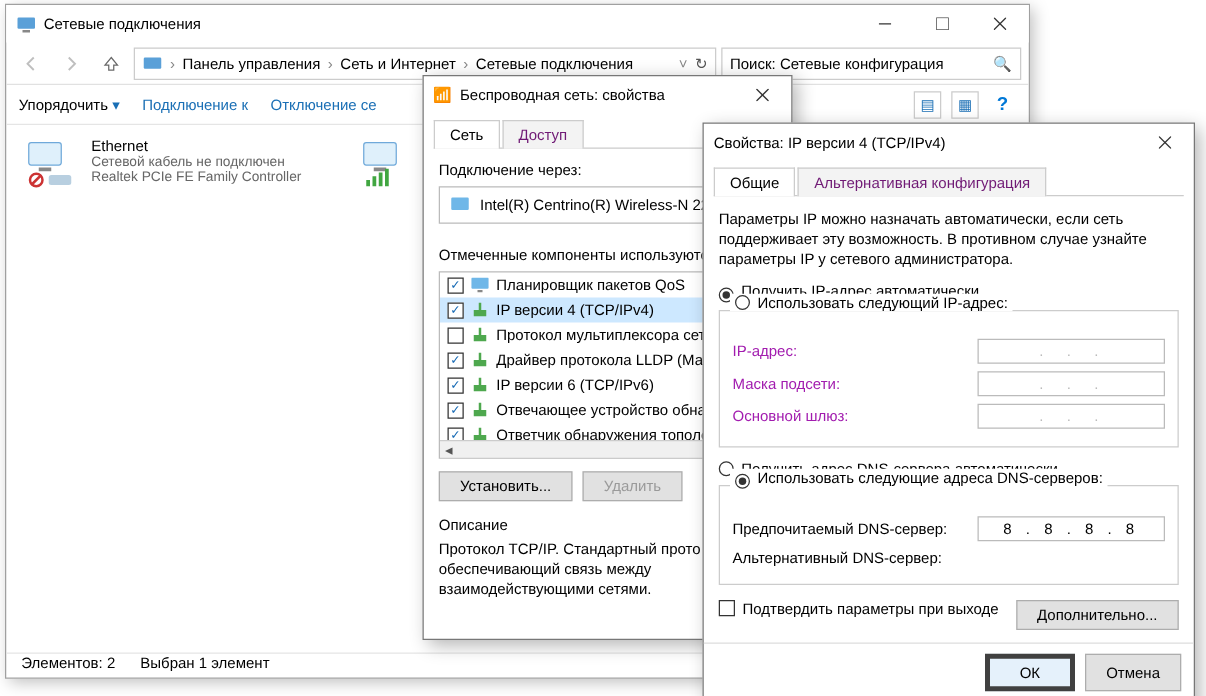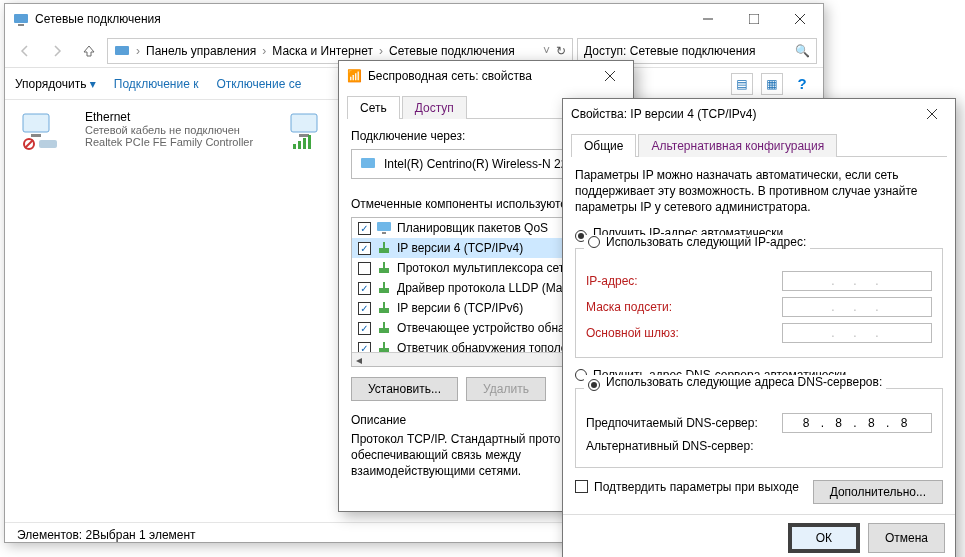--- a/index.html
+++ b/index.html
@@ -13,25 +13,25 @@
 .navarrow{width:28px;height:28px;display:flex;align-items:center;justify-content:center;color:#bfbfbf;border-radius:2px}
 .breadcrumb{flex:1;display:flex;align-items:center;height:26px;border:1px solid #ccc;background:#fff;padding:0 6px;gap:6px}
 .bc-seg{color:#000}
 .bc-sep{color:#888}
 .search{width:240px;height:26px;border:1px solid #ccc;display:flex;align-items:center;padding:0 6px;color:#777}
 .toolbar{display:flex;align-items:center;height:32px;border-bottom:1px solid #e5e5e5;padding:0 10px;gap:18px}
 .tb-link{color:#1a6fb5}
 .tb-right{margin-left:auto;display:flex;gap:8px;align-items:center}
 .tb-icon{width:22px;height:22px;border:1px solid #ccc;display:flex;align-items:center;justify-content:center;color:#1a6fb5}
 .content{position:relative;padding:10px 14px}
-.netitem{display:flex;gap:24px;width:250px}
+.netitem{display:flex;gap:12px;width:250px}
 .neticon{width:42px;height:42px;position:relative;color:#6fa9da}
 .ni-title{font-size:12px;color:#000}
 .ni-sub{font-size:11px;color:#666}
-.statusbar{position:absolute;bottom:0;left:0;right:0;height:20px;border-top:1px solid #e5e5e5;display:flex;align-items:flex-end;padding:0 12px;color:#1a6fb5;font-size:12px}
+.statusbar{position:absolute;bottom:0;left:0;right:0;height:20px;border-top:1px solid #e5e5e5;display:flex;align-items:flex-start;padding:0 12px;gap:20px;color:#1a6fb5;font-size:12px}
 .dlg{background:#fff;border:1px solid #777;box-shadow:4px 4px 14px rgba(0,0,0,.3);position:absolute}
 .dlg-title{display:flex;align-items:center;height:30px;padding:0 8px}
 .dlg-title .t{flex:1;font-size:12px}
 .closex{width:30px;height:22px;display:flex;align-items:center;justify-content:center;color:#333}
 .tabs{display:flex;margin:4px 8px 0 8px;border-bottom:1px solid #ccc}
 .tab{padding:4px 12px;border:1px solid #ccc;border-bottom:none;background:#fff;margin-right:2px;position:relative;top:1px}
 .tab.active{background:#fff}
 .tab.inactive{background:#f3f3f3;color:#701a75}
 .dlg-body{padding:10px 12px}
 .label{margin-bottom:6px}
@@ -41,21 +41,21 @@
 .comprow.sel{background:#cde8ff}
 .chk{width:13px;height:13px;border:1px solid #333;background:#fff;display:inline-flex;align-items:center;justify-content:center;font-size:10px;color:#1267b3}
 .chk.on::after{content:"✓"}
 .grn{color:#3c8d3c}
 .btnrow{display:flex;gap:8px;margin-top:10px}
 .btn{border:1px solid #adadad;background:#e1e1e1;padding:4px 16px;min-width:80px;text-align:center}
 .btn:disabled,.btn.dis{color:#9a9a9a}
 .radio{width:12px;height:12px;border:1px solid #333;border-radius:50%;display:inline-flex;align-items:center;justify-content:center;margin-right:6px;vertical-align:-2px}
 .radio.on::after{content:"";width:6px;height:6px;background:#333;border-radius:50%}
 .iprow{display:flex;align-items:center;margin:6px 0}
-.iprow .lbl{flex:1;color:#b91c1c}
+.iprow .lbl{flex:1;color:#a21caf}
 .iprow.enabled .lbl{color:#000}
 .ipinput{width:150px;border:1px solid #bbb;height:20px;display:flex;align-items:center;justify-content:center;letter-spacing:4px;color:#000;background:#fff}
 .ipinput.dis{background:#fff;color:#bbb}
 .group{border:1px solid #ccc;padding:8px 10px;margin-top:6px}
 .group-title{position:relative;top:-16px;background:#fff;display:inline-block;padding:0 4px;margin-left:-2px}
 .okrow{display:flex;justify-content:flex-end;gap:8px;padding:8px 10px}
 .btn.hl{border:4px solid #404040;background:#e5f1fb}
 .scrolldots{position:absolute;bottom:-1px;left:0;right:0;height:15px;background:#f0f0f0;border-top:1px solid #ccc;display:flex;align-items:center;justify-content:flex-start;padding:0 4px;color:#555}
 .mon{color:#4a8dce}
 svg{display:block}
@@ -109,29 +109,29 @@
       </div>
     <div class="breadcrumb">
       <span>
           <svg width="16" height="16">
             <rect x="1" y="3" width="14" height="9" fill="#5aa0d8" rx="1"></rect>
           </svg>
         </span>
       <span class="bc-sep">›</span>
       <span class="bc-seg">Панель управления</span>
       <span class="bc-sep">›</span>
-      <span class="bc-seg">Маска и Интернет</span>
+      <span class="bc-seg">Сеть и Интернет</span>
       <span class="bc-sep">›</span>
       <span class="bc-seg">Сетевые подключения</span>
       <span style="flex:1"></span>
       <span class="bc-sep">˅</span>
       <span style="color:#555">↻</span>
     </div>
     <div class="search">
-      <span style="flex:1">Доступ: Сетевые подключения</span>
+      <span style="flex:1">Поиск: Сетевые конфигурация</span>
       <span>🔍</span>
     </div>
   </div>
   <div class="toolbar">
     <span class="tb-link"><span>Упорядочить</span> ▾</span>
     <span class="tb-link">Подключение к</span>
     <span class="tb-link">Отключение се</span>
     <div class="tb-right">
       <div class="tb-icon">▤</div>
       <div class="tb-icon">▦</div>

